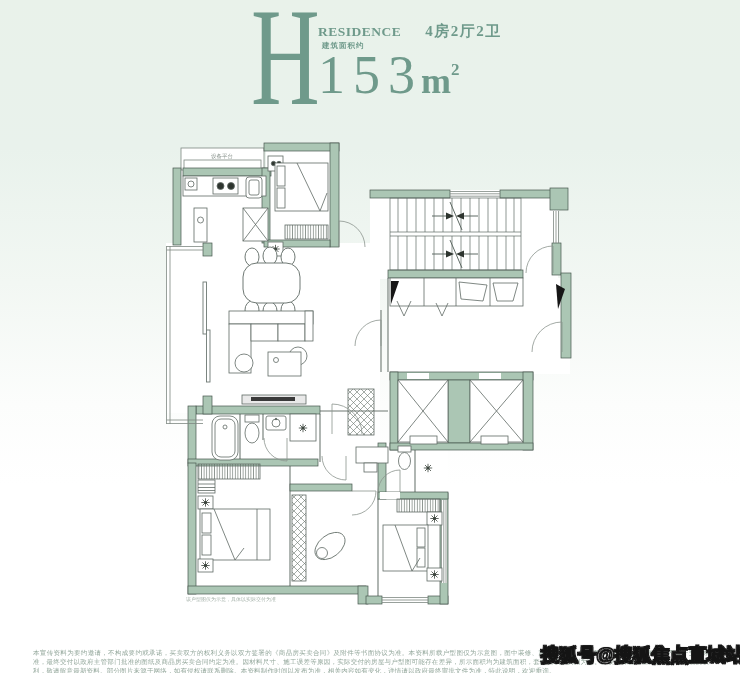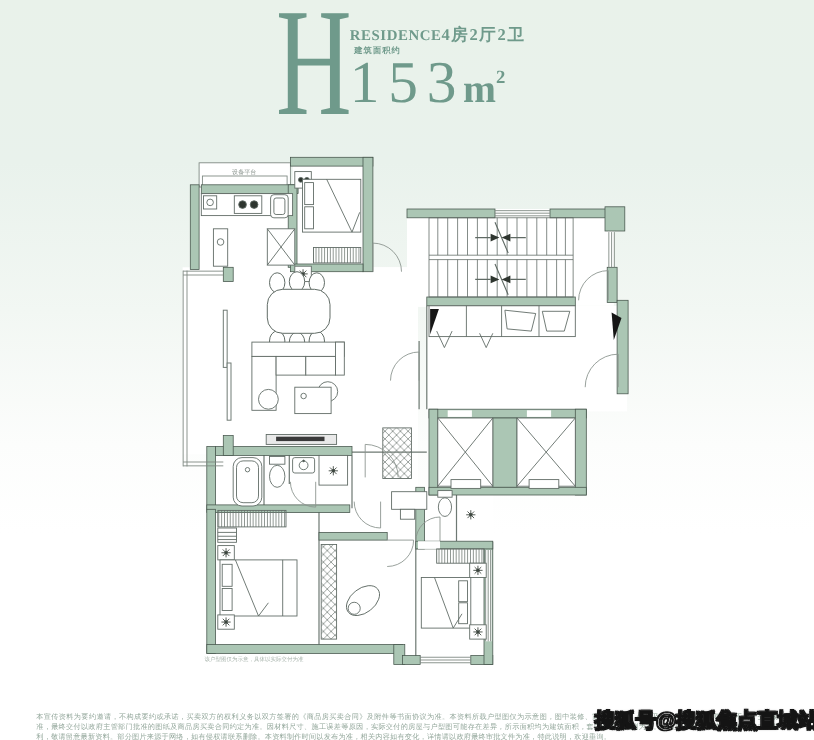--- a/index.html
+++ b/index.html
@@ -4,21 +4,21 @@
 <style>
   html,body{margin:0;padding:0;}
   body{width:740px;height:673px;position:relative;overflow:hidden;
        font-family:"Liberation Sans","DejaVu Sans",sans-serif;
        background:linear-gradient(180deg,#e9f2ea 0%,#e9f2ec 22%,#f2f7f3 42%,#fcfdfc 60%,#ffffff 72%);}
   .abs{position:absolute;}
   
   #unit-letter{left:250px;top:6px;width:72px;height:100px;}
   #residence-row{left:318px;top:22px;font-family:"Liberation Serif","DejaVu Serif",serif;
        font-size:13.5px;font-weight:600;letter-spacing:.5px;color:#6f9a8b;white-space:nowrap;}
-  #residence-row .cn{font-size:15px;font-weight:700;letter-spacing:1.5px;margin-left:0;}
+  #residence-row .cn{font-size:15px;font-weight:700;letter-spacing:1.5px;margin-left:24px;}
   #area-prefix{left:322px;top:41px;font-size:7.5px;letter-spacing:1px;color:#6f9a8b;font-weight:700;font-family:Liberation Mono, monospace;}
   #area-line{left:318px;top:44px;font-family:"Liberation Serif","DejaVu Serif",serif;color:#6f9a8b;white-space:nowrap;}
   #area-line .num{font-size:54px;letter-spacing:8px;font-weight:400;}
   #area-line .unit{font-size:36px;font-weight:600;margin-left:-2px;}
   #area-line sup{font-size:17px;font-weight:700;vertical-align:18px;letter-spacing:0;}
   
   #plan-svg{left:158px;top:128px;}
   
   #disclaimer{left:33px;top:641px;width:676px;font-size:6.5px;line-height:1.45;
       color:#93a79b;text-align:justify;letter-spacing:.2px;}

